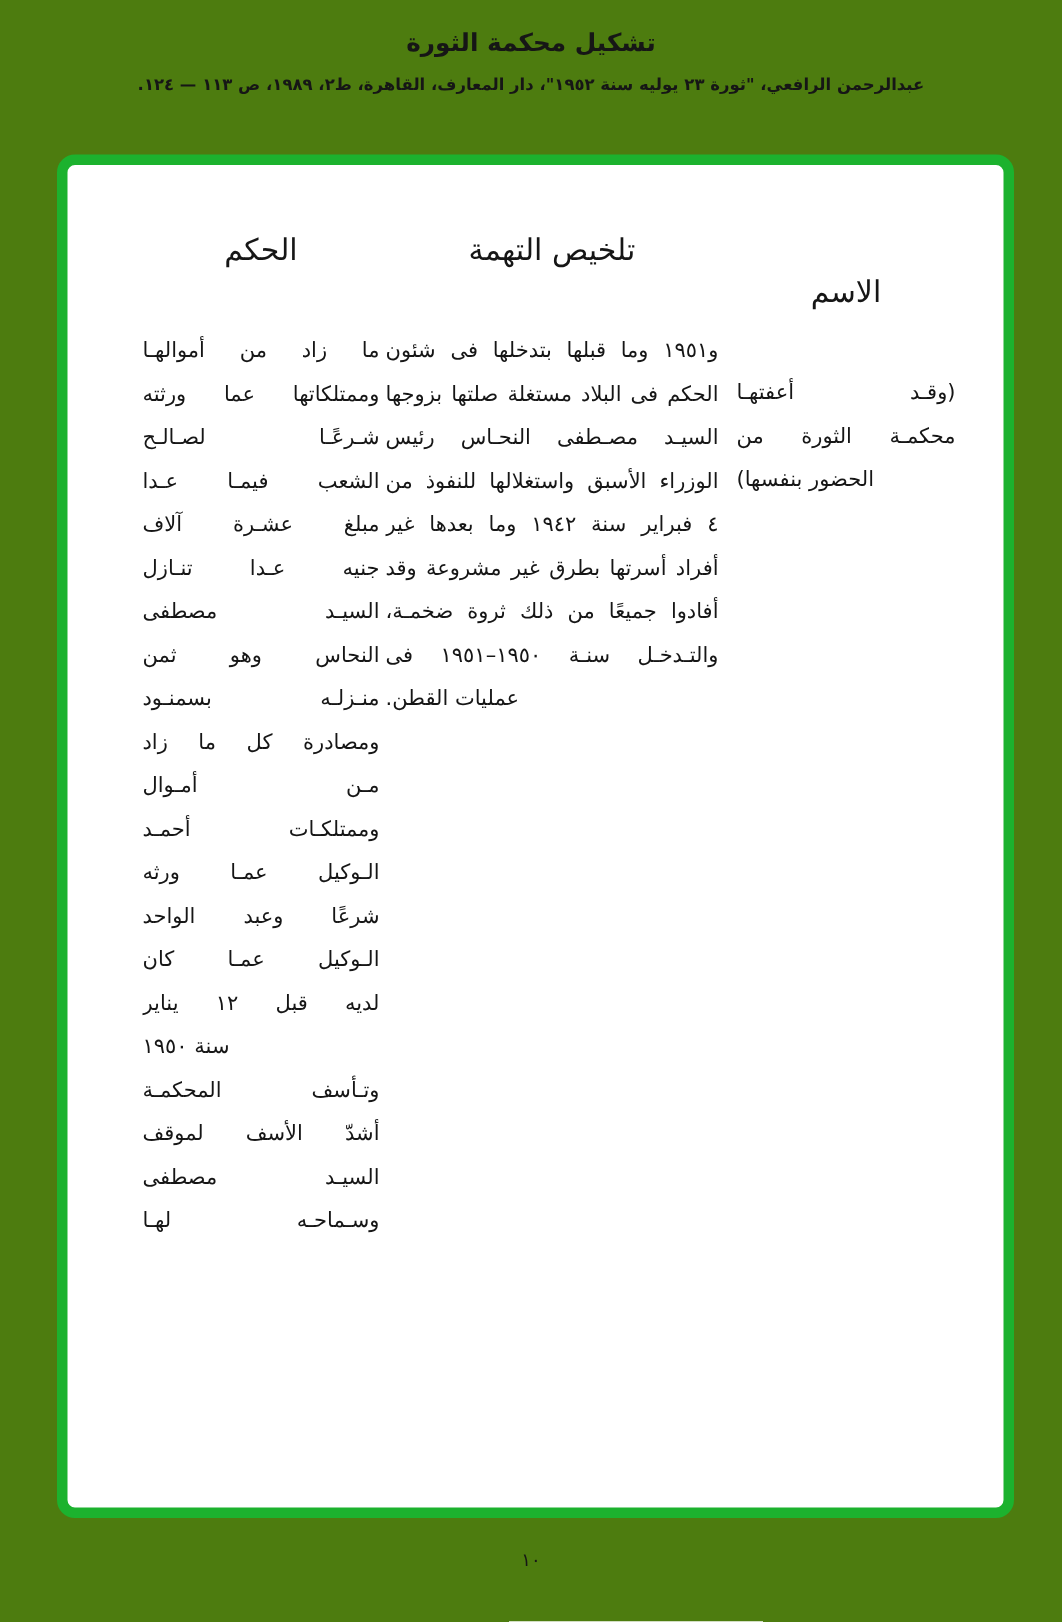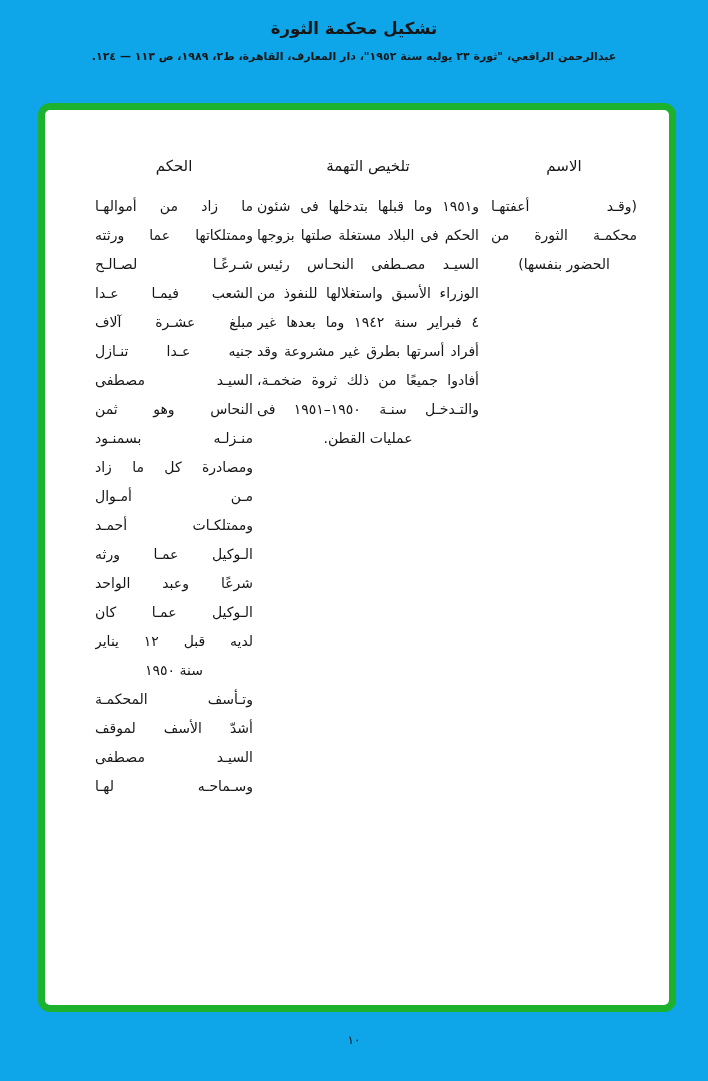--- a/index.html
+++ b/index.html
@@ -1,20 +1,20 @@
 <!DOCTYPE html>
 <html lang="ar"><head>
 <meta charset="utf-8">
 <style>
   html, body { margin: 0; padding: 0; background: #ffffff; }
   .page {
     position: relative;
     width: 708px;
     height: 1081px;
-    background: #0ea5e9;
+    background: #4d7c0f;
     font-family: "DejaVu Sans", sans-serif;
     color: #161616;
     overflow: hidden;
   }
   
   .doc-header {
     position: absolute;
     top: 16px;
     left: 0;
     width: 100%;
@@ -45,35 +45,35 @@
     border-radius: 12px;
     background: #ffffff;
   }
   
   .charges-table {
     direction: rtl;
     padding: 45px 32px 0 48px;
     font-size: 14px;
   }
   .t-row { display: flex; flex-direction: row; }
-  .col-name    { width: 146px; }
+  .col-name    { width: 146px; margin-top: 28px; }
   .col-charge  { width: 222px; margin-right: 12px; margin-left: 4px; }
   .col-verdict { width: 158px; }
   .col-head {
     text-align: center;
-    font-size: 15px;
+    font-size: 20px;
     line-height: 22px;
     white-space: nowrap;
   }
   .head-row { margin-bottom: 15px; }
   .line {
     height: 29px;
     line-height: 29px;
     overflow: hidden;
-    text-align: center;
+    text-align: left;
   }
   .line.just {
     text-align: justify;
     text-align-last: justify;
   }
   
   .page-number {
     position: absolute;
     top: 1033px;
     left: 0;

